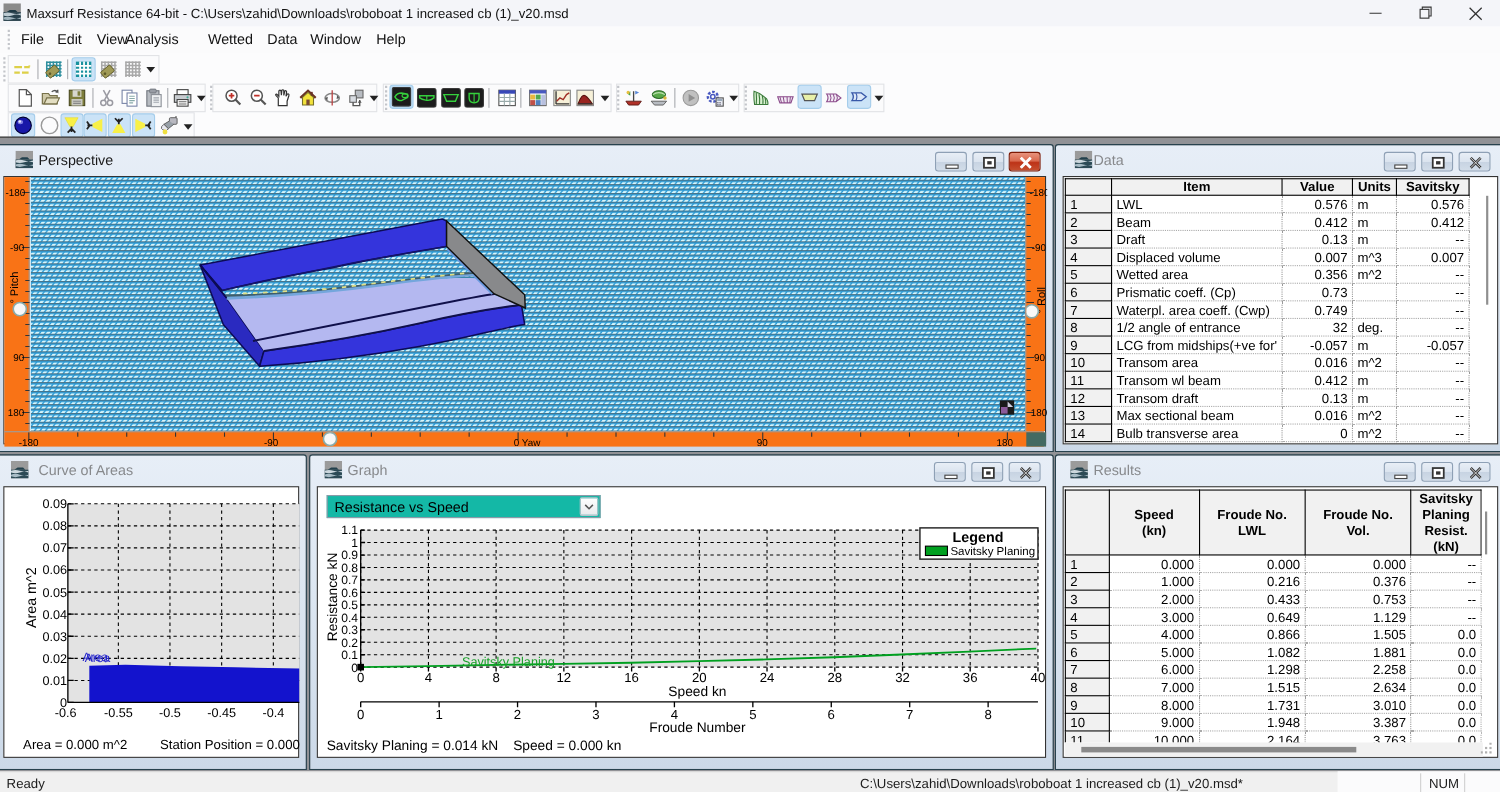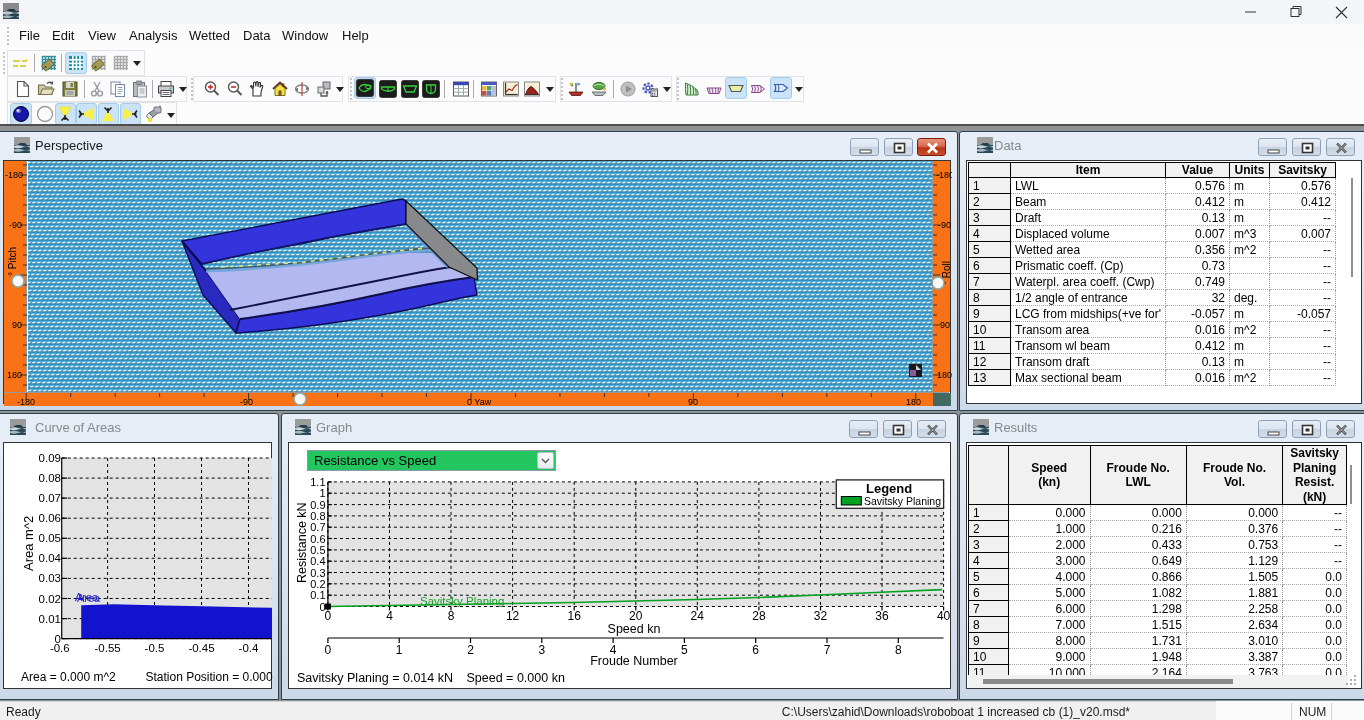--- a/index.html
+++ b/index.html
@@ -43,37 +43,38 @@
 <div id="app">
 
   <div id="titlebar">
     <svg id="appicon" viewBox="0 0 16 16">
         <rect x="0" y="0" width="16" height="16" fill="#8a8a8a"></rect>
         <rect x="0" y="8" width="16" height="8" fill="#28424e"></rect>
         <path d="M3 8 L6 6 L11 6 L13 8 Z" fill="#1d3844"></path>
         <path d="M0 9 Q4 7.5 8 9 T16 9 L16 11 Q12 9.5 8 11 T0 11 Z" fill="#bccad2"></path>
         <path d="M0 13 Q4 11.5 8 13 T16 13 L16 14.5 Q12 13 8 14.5 T0 14.5 Z" fill="#9fb3bd"></path>
       </svg>
+    <div class="txt">Maxsurf Resistance 64-bit - C:\Users\zahid\Downloads\roboboat 1 increased cb (1)_v20.msd</div>
     <svg class="wbtn" style="left:1228px" viewBox="0 0 45 24">
         <line x1="17" y1="12" x2="28" y2="12" stroke="#333" stroke-width="1"></line>
       </svg>
     <svg class="wbtn" style="left:1273px" viewBox="0 0 45 24">
         <rect x="18" y="8.5" width="8" height="8" fill="none" stroke="#333" stroke-width="1"></rect>
         <path d="M20 8.5 L20 6.5 L28 6.5 L28 14.5 L26 14.5" fill="none" stroke="#333" stroke-width="1"></path>
       </svg>
     <svg class="wbtn" style="left:1319px" viewBox="0 0 45 24">
         <path d="M17 7 L28 18 M28 7 L17 18" stroke="#333" stroke-width="1.1"></path>
       </svg>
   </div>
 
   <div id="menubar">
     <span style="left:19px">File</span>
       <span style="left:52px">Edit</span>
       <span style="left:88px">View</span>
-      <span style="left:129px">Analysis</span>
+      <span style="left:114px">Analysis</span>
       <span style="left:189px">Wetted</span>
       <span style="left:243px">Data</span>
       <span style="left:282px">Window</span>
       <span style="left:342px">Help</span>
     <div class="grip" style="left:7px; top:3px; height:18px;"></div>
   </div>
 
   <div id="toolbars">
 
     <div class="tbox" style="left:7px; top:2px; width:138px; height:26px;"></div>
@@ -752,20 +753,27 @@
                 <td class="rn">12</td>
                 <td class="it">Transom draft</td>
                 <td class="vr">0.13</td>
                 <td class="un">m</td>
                 <td class="vr sv">--</td>
               </tr>
 <tr>
                 <td class="rn">13</td>
                 <td class="it">Max sectional beam</td>
                 <td class="vr">0.016</td>
+                <td class="un">m^2</td>
+                <td class="vr sv">--</td>
+              </tr>
+<tr>
+                <td class="rn">14</td>
+                <td class="it">Bulb transverse area</td>
+                <td class="vr">0</td>
                 <td class="un">m^2</td>
                 <td class="vr sv">--</td>
               </tr>
 </tbody>
           </table>
 <div style="position:absolute; left:384px; top:17px; width:2px; height:99px; background:#8f8f8f;"></div>
 </div>
     </div>
 
     <div class="win inactive" style="left:-4px; top:287px; width:283px; height:287px;">
@@ -857,21 +865,21 @@
             </svg>
           </div>
         <div class="cbtn" style="left:635px">
             <svg width="29" height="18">
               <path d="M10 4.5 L19 13.5 M19 4.5 L10 13.5" stroke="#333" stroke-width="2.4"></path>
               <path d="M10 4.5 L19 13.5 M19 4.5 L10 13.5" stroke="#eee" stroke-width="0.8"></path>
             </svg>
           </div>
       </div>
       <div class="wcontent" id="graphContent" style="bottom:10px">
-<div style="position:absolute; left:18px; top:7px; width:249px; height:21px; background:#22c55e; border:1px solid #8a9aa8;">
+<div style="position:absolute; left:8px; top:7px; width:249px; height:21px; background:#14b8a6; border:1px solid #8a9aa8;">
  <span style="position:absolute; left:6px; top:2px; font-size:13px; color:#000;">Resistance vs Speed</span>
  <div style="position:absolute; right:1px; top:1px; width:17px; height:17px; background:linear-gradient(#fefefe,#e8eaed); border:1px solid #b8c2cc; border-radius:2px;">
   <svg width="15" height="15">
                 <path d="M4 6 L7.5 9.5 L11 6" fill="none" stroke="#555" stroke-width="1.4"></path>
               </svg>
  </div>
 </div>
 <svg width="661" height="249" style="position:absolute;left:0;top:0;" font-family="Liberation Sans" font-size="11">
 <rect x="38.9" y="38.9" width="615.7" height="124.6" fill="#e3e3e3"></rect>
 <line x1="38.9" y1="38.9" x2="654.6" y2="38.9" stroke="#000" stroke-width="1" stroke-dasharray="3,3"></line>

